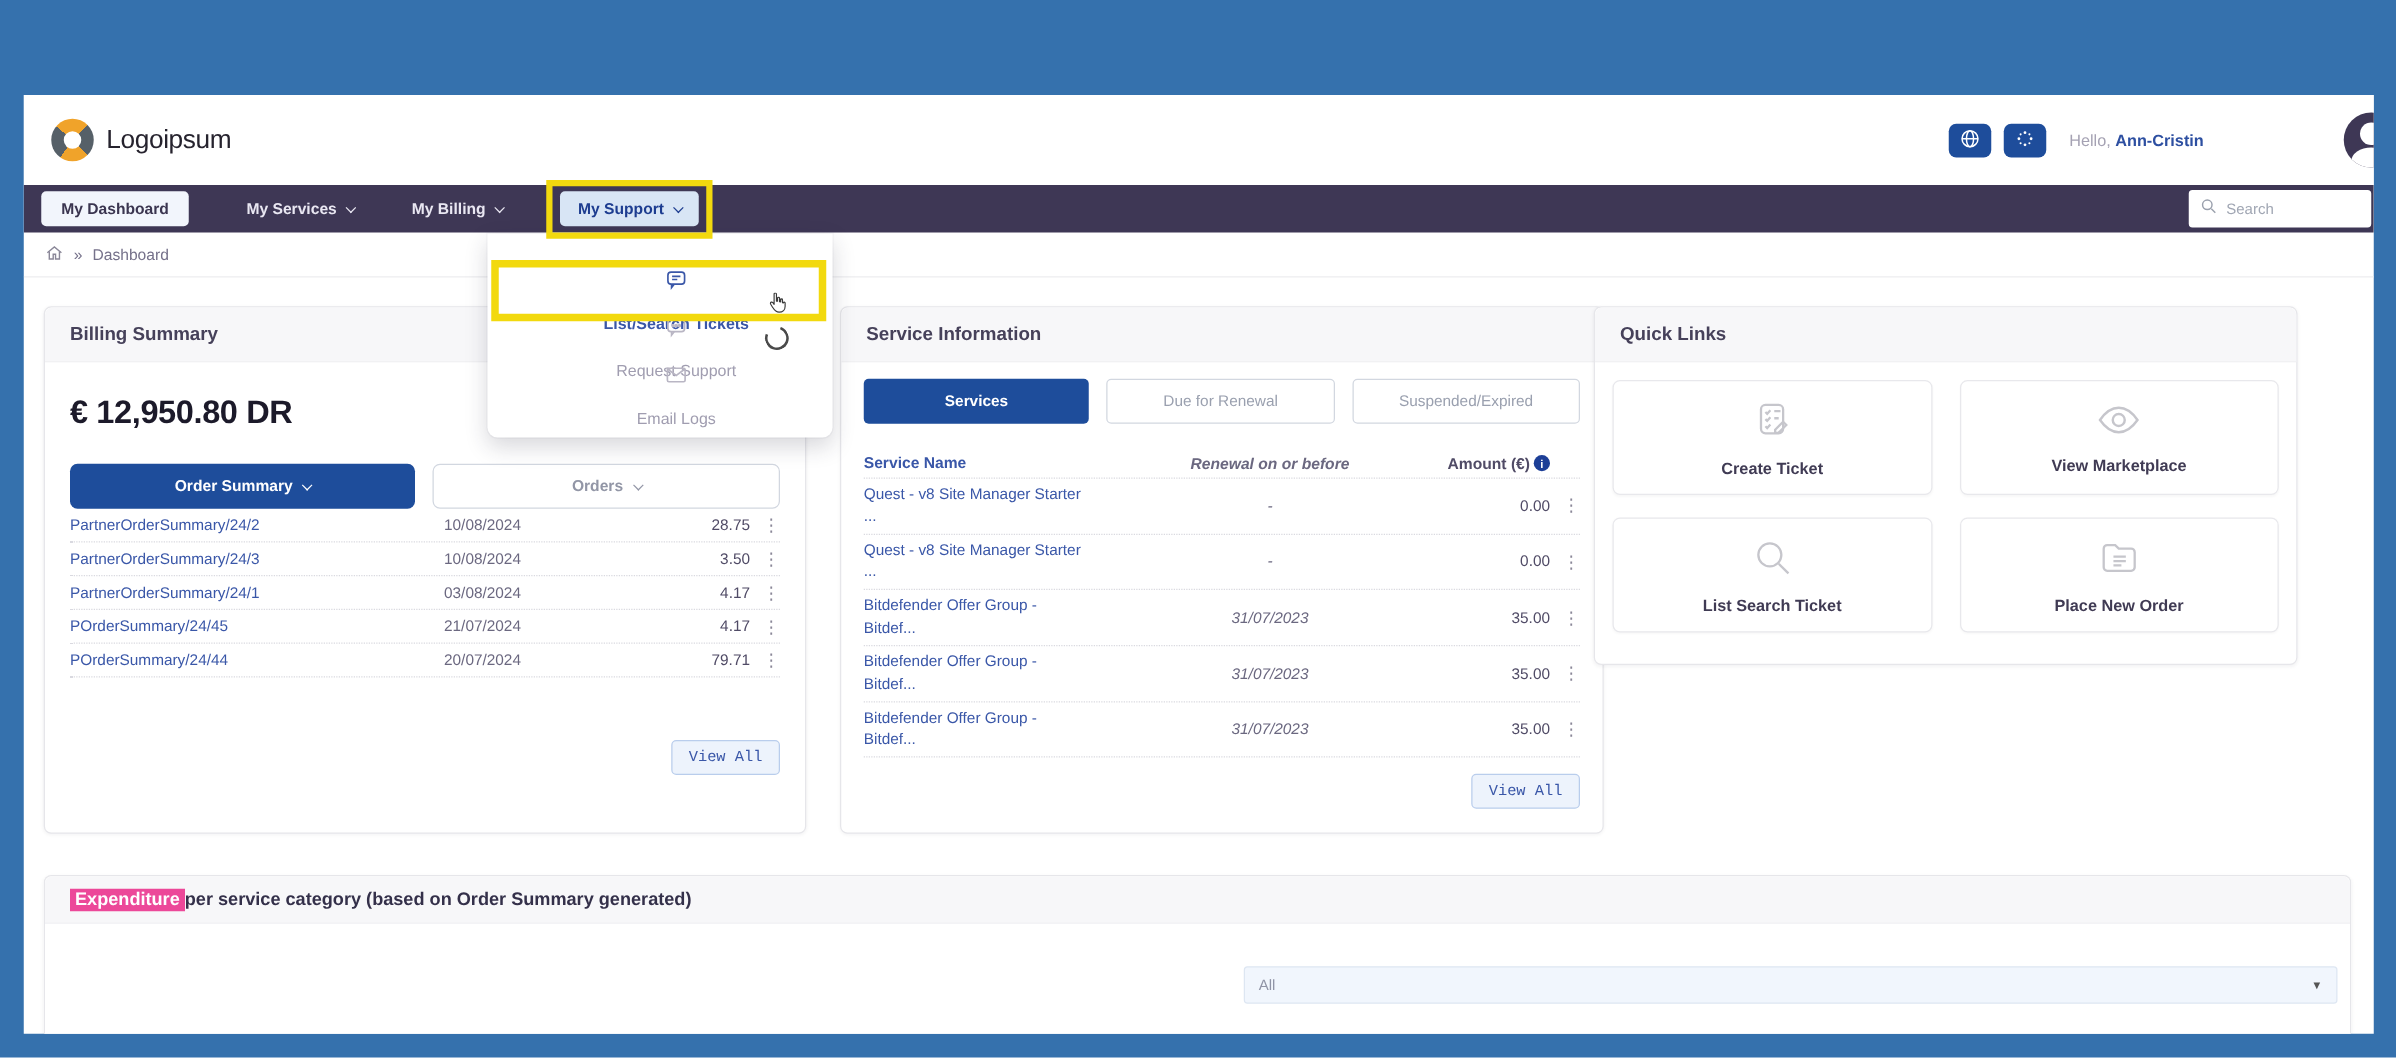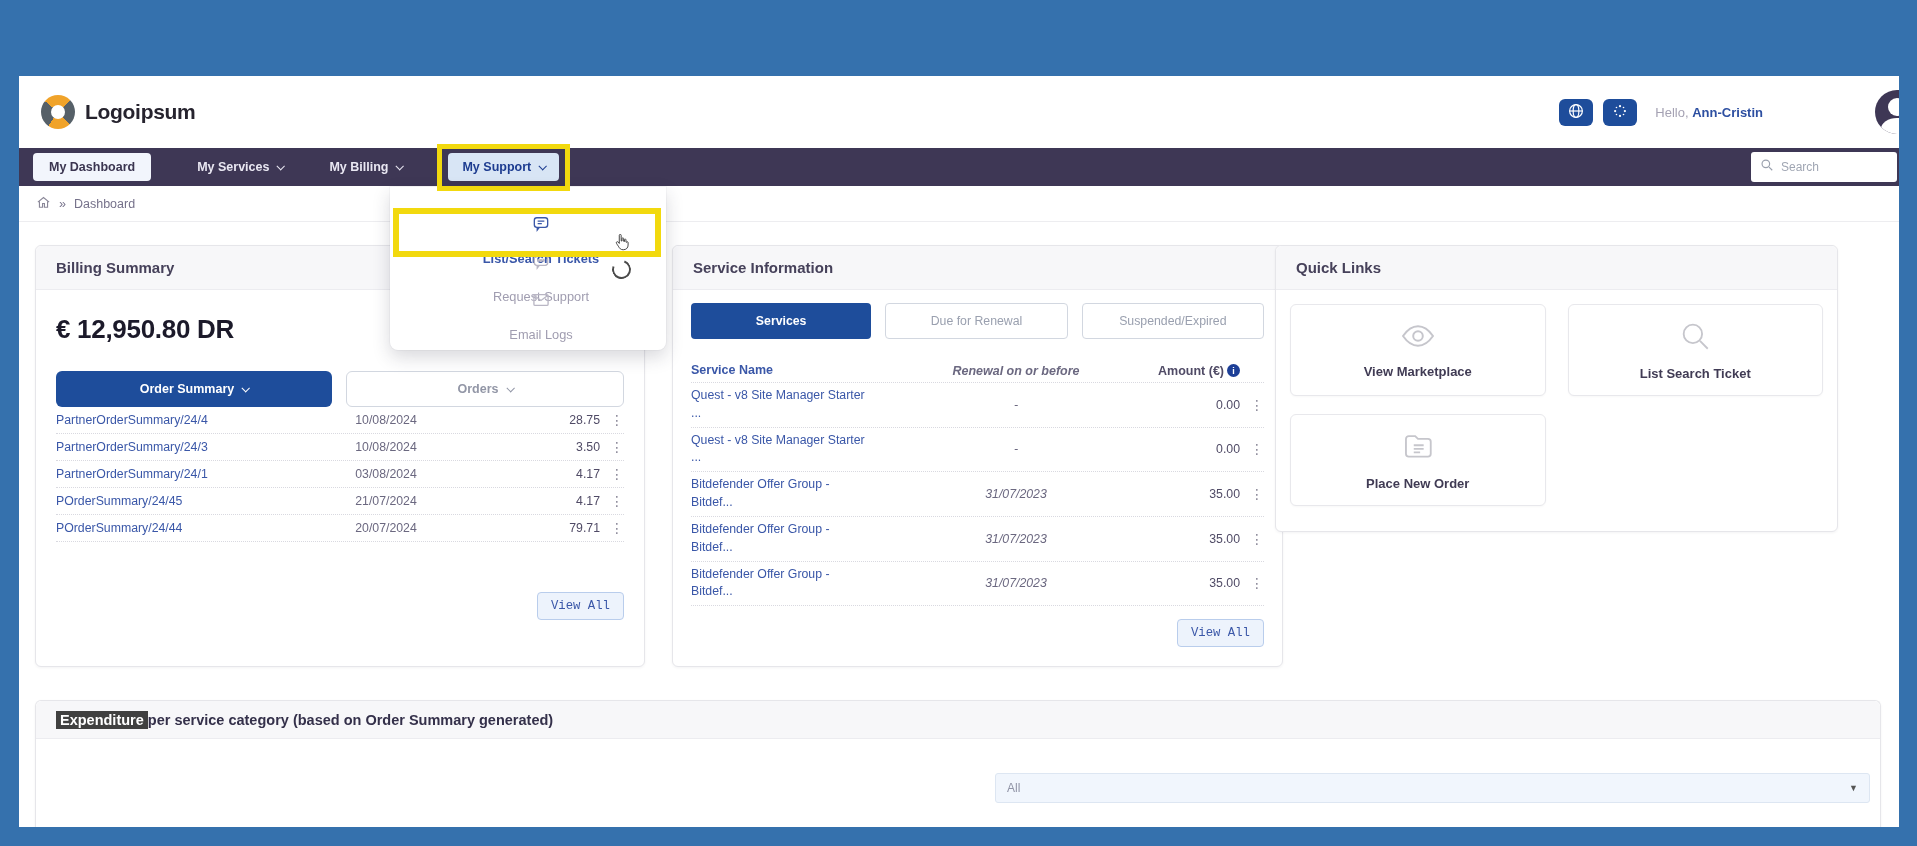--- a/index.html
+++ b/index.html
@@ -8,21 +8,21 @@
 
   
   .app { position:absolute; left:19px; top:76px; width:1880px; height:751px; background:#fff; overflow:hidden; }
 
   
   .app-header { position:relative; height:72px; background:#fff; display:flex; align-items:center; padding-left:22px; }
   .logo-group { display:flex; align-items:center; gap:10px; }
   .logo-mark { width:34px; height:34px; border-radius:50%; position:relative;
     background:conic-gradient(from -50deg,#f0a32a 0 95deg,#566068 95deg 185deg,#f0a32a 185deg 265deg,#566068 265deg 360deg); }
   .logo-mark::after { content:""; position:absolute; left:10px; top:10px; width:14px; height:14px; border-radius:50%; background:#fff; }
-  .logo-text { font-size:21px; font-weight:700; color:#26232e; letter-spacing:-0.3px; }
+  .logo-text { font-size:21px; font-weight:400; color:#26232e; letter-spacing:-0.3px; }
   .header-right { position:absolute; right:0; top:0; height:72px; display:flex; align-items:center; }
   .hdr-btn { width:34px; height:27px; background:#1e4d9b; border:none; border-radius:6px; display:flex; align-items:center; justify-content:center; margin-right:10px; cursor:pointer; }
   .greeting { font-size:13px; margin-left:8px; color:#a5a2b3; white-space:nowrap; }
   .greeting b { color:#2d4fa1; font-weight:700; }
   .avatar { width:44px; height:44px; border-radius:50%; background:#3e3755; margin-left:112px; margin-right:-20px; flex:none; position:relative; overflow:hidden; }
   .avatar::before { content:""; position:absolute; left:13px; top:8px; width:18px; height:18px; border-radius:50%; background:#fff; }
   .avatar::after { content:""; position:absolute; left:6px; top:28px; width:32px; height:22px; border-radius:50%; background:#fff; }
 
   
   .navbar { position:relative; height:38px; background:#3e3755; display:flex; align-items:center; padding:0 14px; }
@@ -73,21 +73,21 @@
   .sc-amt { flex:1; text-align:right; color:#504b66; }
   .badge-i { display:inline-flex; width:13px; height:13px; border-radius:50%; background:#1d3f97; color:#fff; font-size:9px; font-weight:700; align-items:center; justify-content:center; margin-left:3px; vertical-align:1px; }
 
   .card-quick { left:1256px; top:169px; width:563px; height:287px; }
   .quick-grid { padding:14px; display:grid; grid-template-columns:1fr 1fr; gap:18px 22px; }
   .tile { border:1px solid #e8e8ec; border-radius:6px; height:92px; display:flex; flex-direction:column; align-items:center; justify-content:center; gap:9px; cursor:pointer; background:#fff; box-shadow:0 1px 2px rgba(20,20,40,.03); }
   .tile-label { font-size:13px; font-weight:700; color:#403b54; }
 
   .card-exp { left:16px; top:624px; width:1846px; height:128px; border-bottom:none; border-radius:6px 6px 0 0; }
   .exp-hd { height:38px; background:#f7f7f9; border-bottom:1px solid #ececf0; display:flex; align-items:center; padding-left:20px; font-size:14.5px; font-weight:700; color:#34304a; border-radius:6px 6px 0 0; }
-  .hl { background:#404040; color:#fff; padding:1px 4px; }
+  .hl { background:#ec4899; color:#fff; padding:1px 4px; }
   .exp-body { position:relative; height:89px; }
   .exp-select { position:absolute; left:959px; right:10px; top:34px; height:30px; background:#f1f6fd; border:1px solid #dde6f2; border-radius:3px; display:flex; align-items:center; justify-content:space-between; padding:0 11px; font-size:12px; color:#9094a6; cursor:pointer; }
   .exp-select .arrow { font-size:9px; color:#555; }
 
   
   .support-menu { position:absolute; left:371px; top:111px; width:276px; height:163px; background:#fff; border-radius:0 0 8px 8px;
     box-shadow:0 7px 18px rgba(40,40,60,.18), 0 0 0 1px rgba(30,30,50,.03); padding-top:27px; z-index:20; }
   .menu-item { height:38px; display:flex; align-items:center; gap:14px; padding-left:26px; font-size:12.8px; cursor:pointer;flex-direction:column; }
   .menu-item.active { color:#3a57a8; font-weight:600; }
   .menu-item.idle { color:#a09db0; }
@@ -186,21 +186,21 @@
         <button class="btn-primary">
           <span>Order Summary</span>
             <span class="chev"></span>
         </button>
         <button class="btn-outline">
           <span>Orders</span>
             <span class="chev"></span>
         </button>
       </div>
       <div class="trow">
-        <div class="c-name">PartnerOrderSummary/24/4</div>
+        <div class="c-name">PartnerOrderSummary/24/2</div>
         <div class="c-date">10/08/2024</div>
         <div class="c-amt">28.75</div>
         <div class="c-dots">⋮</div>
       </div>
       <div class="trow">
         <div class="c-name">PartnerOrderSummary/24/3</div>
         <div class="c-date">10/08/2024</div>
         <div class="c-amt">3.50</div>
         <div class="c-dots">⋮</div>
       </div>
@@ -291,20 +291,31 @@
       </div>
       <div class="card-footer" style="margin-top:13px;">
         <button class="view-all">View All</button>
       </div>
     </div>
   </div>
 
   <div class="card card-quick">
     <div class="card-hd">Quick Links</div>
     <div class="quick-grid">
+      <div class="tile">
+        <span>
+          <svg width="34" height="34" viewBox="0 0 24 24" fill="none" stroke="#c6c6cc" stroke-width="1.3">
+              <rect x="5.5" y="3.5" width="12.5" height="16" rx="2.5"></rect>
+              <path d="M8 7.5l1 1 1.8-2M8 11.5l1 1 1.8-2M8 15.5l1 1 1.8-2"></path>
+              <path d="M13 7h3.5M13 11h2.5"></path>
+              <path d="M13.5 17.5l4.5-4.5 1.8 1.8-4.5 4.5h-1.8z"></path>
+            </svg>
+        </span>
+        <div class="tile-label">Create Ticket</div>
+      </div>
       <div class="tile">
         <span>
           <svg width="36" height="30" viewBox="0 0 24 20" fill="none" stroke="#c6c6cc" stroke-width="1.3">
               <path d="M2 10c3.2-4.6 6.8-6.5 10-6.5S18.8 5.4 22 10c-3.2 4.6-6.8 6.5-10 6.5S5.2 14.6 2 10z"></path>
               <circle cx="12" cy="10" r="3.2"></circle>
             </svg>
         </span>
         <div class="tile-label">View Marketplace</div>
       </div>
       <div class="tile">

